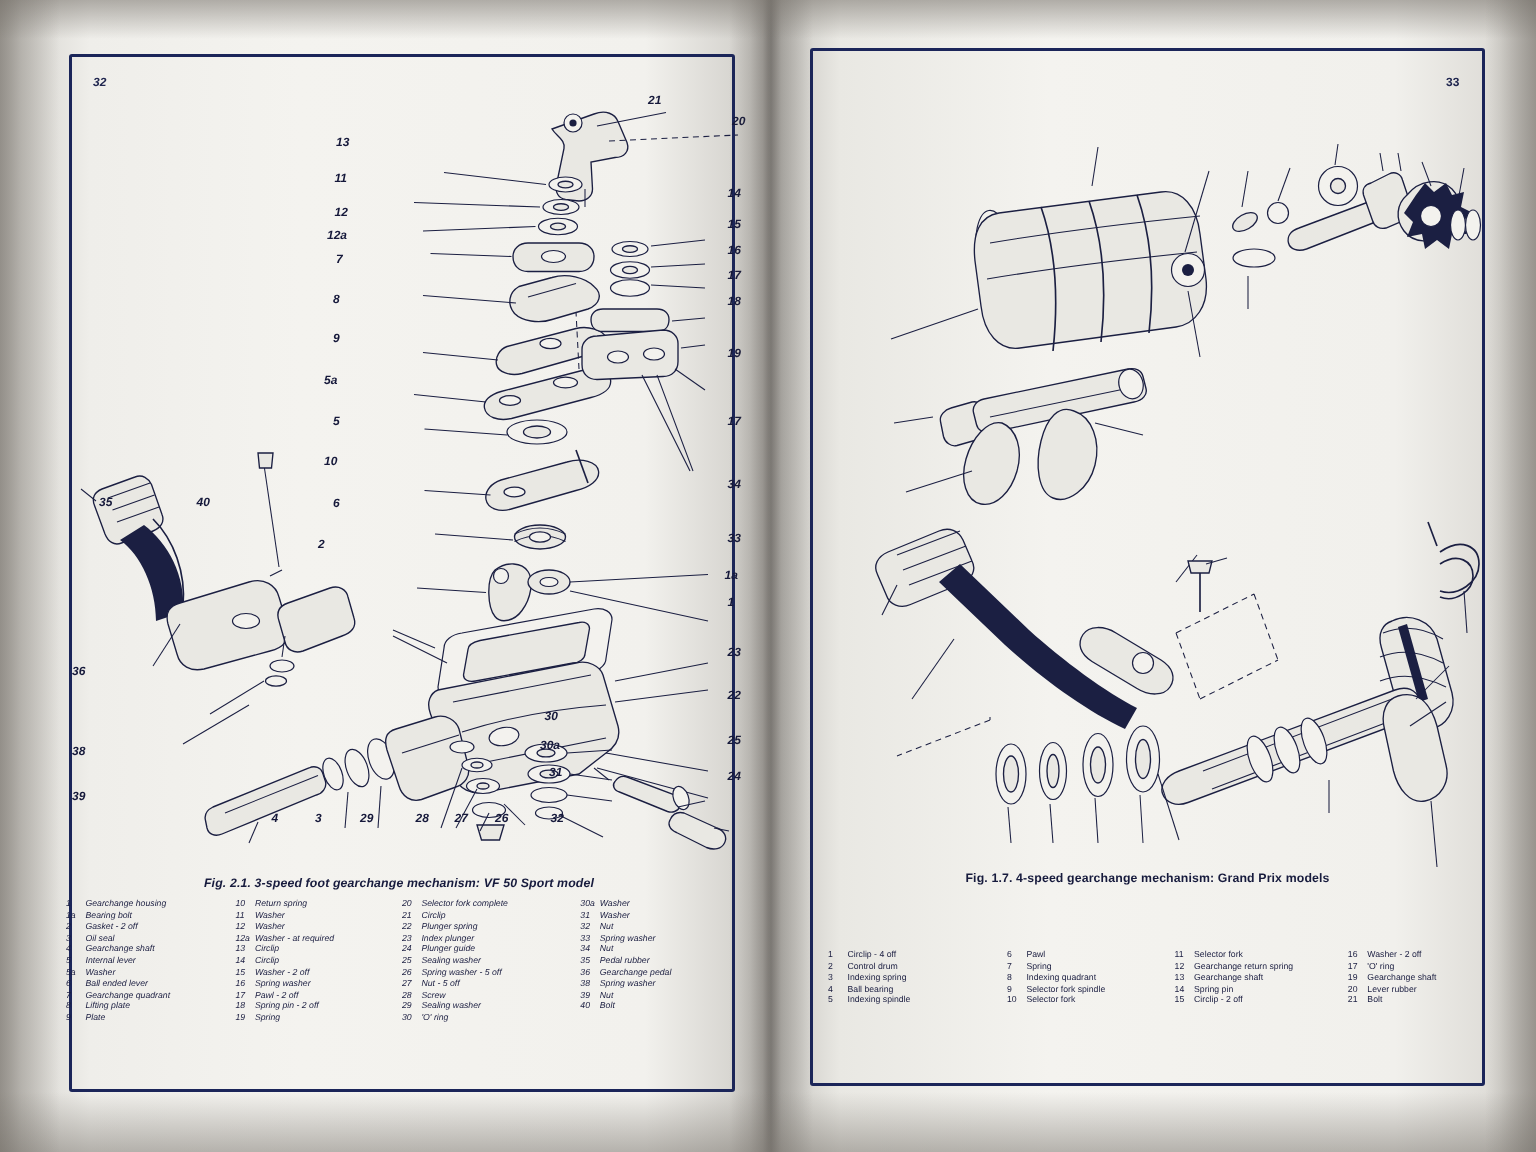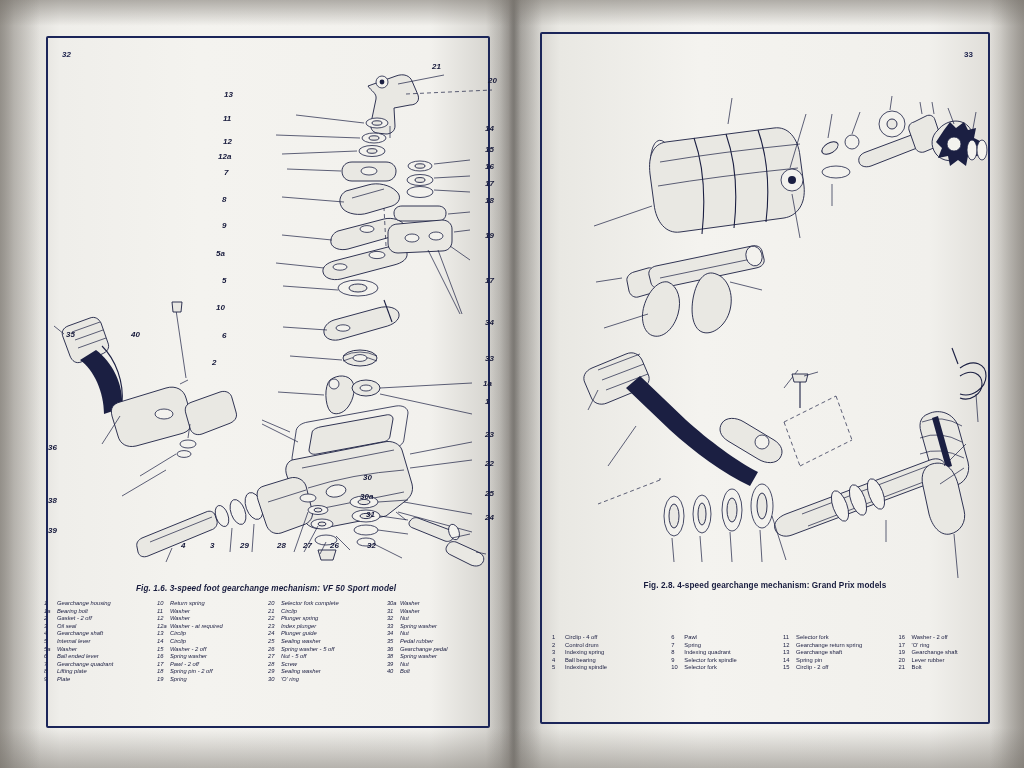--- a/index.html
+++ b/index.html
@@ -337,21 +337,21 @@
     <div class="callout" style="left:485px;top:354px;">33</div>
     <div class="callout" style="left:485px;top:318px;">34</div>
     <div class="callout" style="left:485px;top:124px;">14</div>
     <div class="callout" style="left:485px;top:145px;">15</div>
     <div class="callout" style="left:485px;top:162px;">16</div>
     <div class="callout" style="left:485px;top:179px;">17</div>
     <div class="callout" style="left:485px;top:196px;">18</div>
     <div class="callout" style="left:485px;top:231px;">19</div>
     <div class="callout" style="left:485px;top:276px;">17</div>
 
-    <div class="figcap" style="left:60px;top:584px;width:412px;">Fig. 1.6. 3-speed foot gearchange mechanism: VF 50 Sport model</div>
+    <div class="figcap" style="left:60px;top:584px;width:412px;">Fig. 2.1. 3-speed foot gearchange mechanism: VF 50 Sport model</div>
 
     <div class="legend" style="left:44px;top:600px;width:440px;">
       <div class="col" style="width:108px;">
         <div class="row">
             <span class="num">1</span>
             <span class="txt">Gearchange housing</span>
           </div>
         <div class="row">
             <span class="num">1a</span>
             <span class="txt">Bearing bolt</span>
@@ -644,21 +644,21 @@
           <path class="dash" d="M120 434 l-62 24 M120 434 l0 -2"></path>
           <path class="ln" d="M132 492 l2 24"></path>
           <path class="ln" d="M160 490 l2 26"></path>
           <path class="ln" d="M190 486 l2 30"></path>
           <path class="ln" d="M220 484 l2 32"></path>
           <path class="ln" d="M232 470 l14 44"></path>
         </g>
       </svg>
     </div>
 
-    <div class="figcap" style="left:48px;top:581px;width:410px;">Fig. 2.8. 4-speed gearchange mechanism: Grand Prix models</div>
+    <div class="figcap" style="left:48px;top:581px;width:410px;">Fig. 1.7. 4-speed gearchange mechanism: Grand Prix models</div>
 
     <div class="legend" style="left:40px;top:634px;width:430px;">
       <div class="col" style="width:120px;">
         <div class="row">
             <span class="num">1</span>
             <span class="txt">Circlip - 4 off</span>
           </div>
         <div class="row">
             <span class="num">2</span>
             <span class="txt">Control drum</span>

